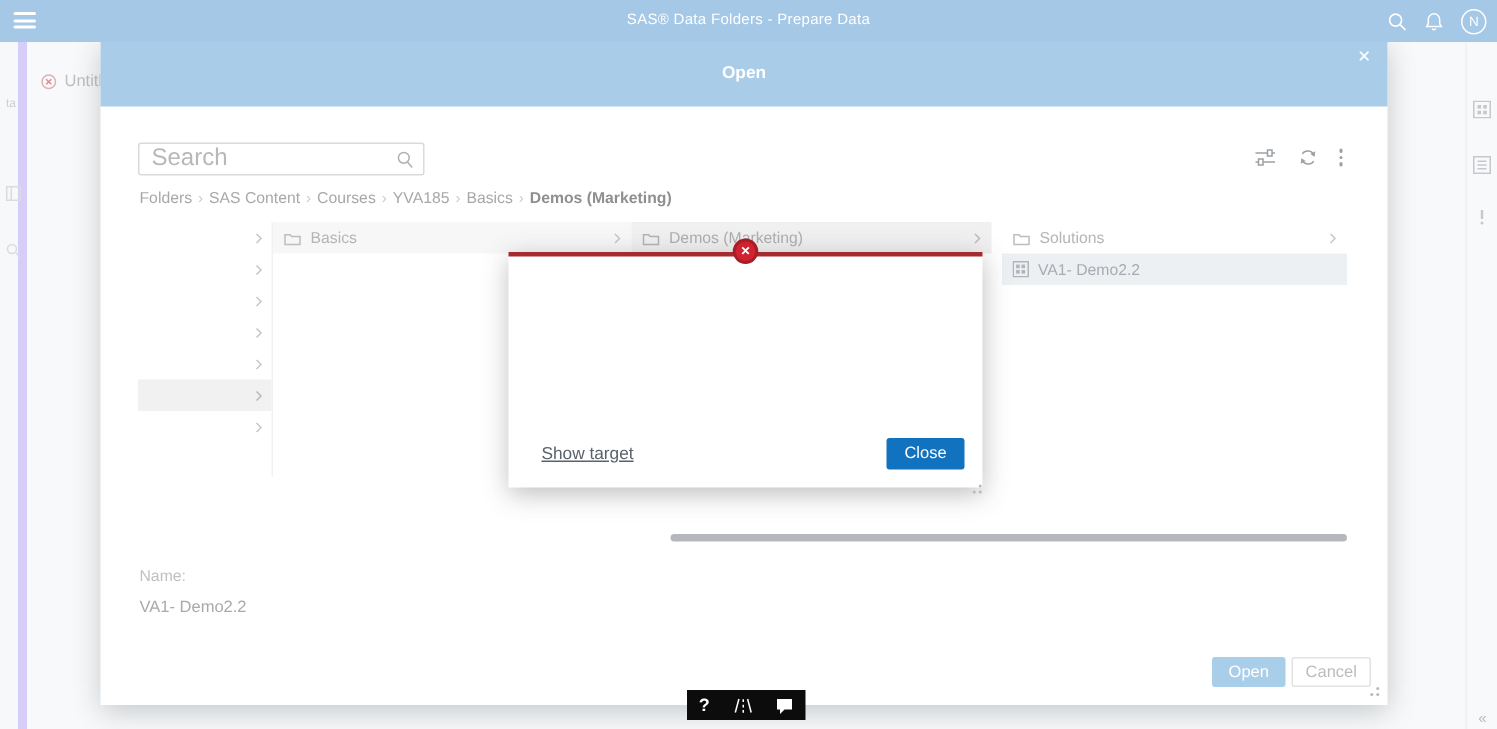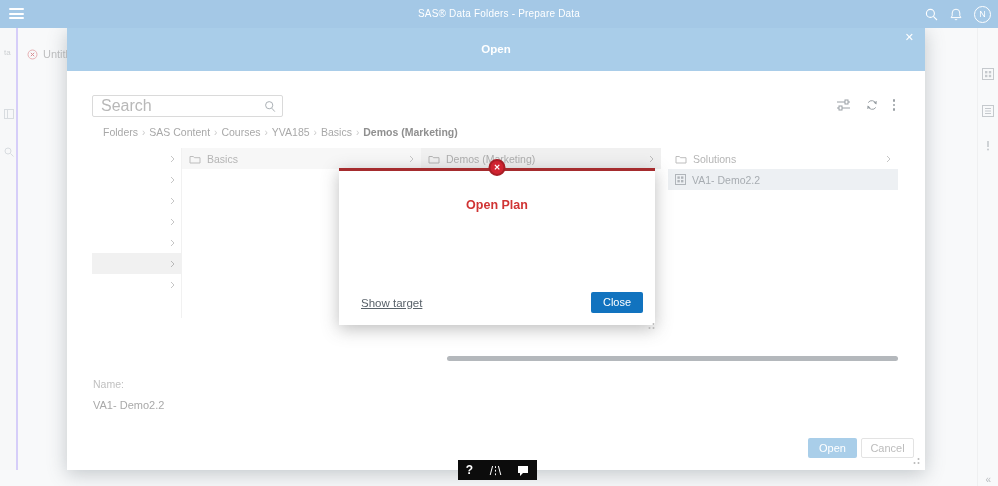--- a/index.html
+++ b/index.html
@@ -13,22 +13,22 @@
   .topbar { position:absolute; left:0; top:0; width:998px; height:28px; background:#a4c8e6; z-index:10; }
   .hamburger { position:absolute; left:9px; top:8px; width:15px; height:12px; cursor:pointer; }
   .hamburger i { display:block; height:2px; background:#fff; margin-bottom:2.5px; border-radius:1px; }
   .topbar-title { position:absolute; left:0; right:0; top:0; height:28px; line-height:28px;
     text-align:center; color:#fff; font-size:10px; letter-spacing:.2px; }
   .topbar-right { position:absolute; right:7px; top:0; height:28px; display:flex; align-items:center; gap:12px; }
   .avatar { width:17px; height:17px; border:1px solid #fff; border-radius:50%; color:#fff;
     font-size:9px; display:flex; align-items:center; justify-content:center; }
 
   
-  .bg-leftstrip { position:absolute; left:0; top:12px; width:18px; height:458px; background:#fdfdfd;
-    border-right:2px solid #c4b5fd; }
+  .bg-leftstrip { position:absolute; left:0; top:28px; width:18px; height:458px; background:#fdfdfd;
+    border-right:6px solid #c4b5fd; }
   .bg-strip-text { position:absolute; left:4px; top:36px; font-size:8px; color:#b4b8bb; }
   .bg-strip-ic { position:absolute; left:4px; }
   .bg-tab { position:absolute; left:27px; top:48px; width:45px; overflow:hidden; display:flex;
     align-items:center; gap:5px; color:#9c9c9c; font-size:11px; white-space:nowrap; }
   .bg-rightstrip { position:absolute; right:0; top:28px; width:21px; height:458px; border-left:1px solid #efefef; }
   .bg-rightstrip .ric { position:absolute; left:4px; }
   .overlay { position:absolute; left:0; top:28px; width:998px; height:458px; background:rgba(238,241,243,.42); }
 
   
   .dialog { position:absolute; left:67px; top:28px; width:858px; height:442px; background:#fff;
@@ -41,21 +41,21 @@
     border:1px solid #dadada; border-radius:2px; background:#fff; }
   .search-box input { width:100%; height:100%; border:none; outline:none; padding:0 24px 0 8px;
     font-size:16px; color:#666; font-family:"Liberation Sans",sans-serif; background:transparent; }
   .search-box input::placeholder { color:#b8b8b8; }
   .search-box svg { position:absolute; right:6px; top:4px; }
 
   .dlg-tools { position:absolute; top:69px; right:30px; display:flex; gap:14px; align-items:center; }
   .dlg-tools > span { cursor:pointer; line-height:0; }
   .kebab i { display:block; width:2.5px; height:2.5px; background:#9aa0a5; border-radius:50%; margin:2px auto; }
 
-  .breadcrumb { position:absolute; left:36px; top:98px; display:flex; gap:4px; align-items:flex-start;
+  .breadcrumb { position:absolute; left:26px; top:98px; display:flex; gap:4px; align-items:flex-start;
     font-size:10.5px; color:#a8a8a8; white-space:nowrap; }
   .bc-sep::before { content:"\203A"; color:#cccccc; font-size:10px; }
   .crumb { cursor:pointer; }
   .crumb.last { font-weight:bold; color:#8f8f8f; cursor:default; }
 
   .columns { position:absolute; left:25px; top:120px; width:810px; height:218px; }
   .col { position:absolute; top:0; }
   .col1 { left:0; width:90px; border-right:1px solid #f1f1f1; height:170px; }
   .lrow { height:21px; position:relative; cursor:pointer; }
   .lrow .chev { position:absolute; right:6px; top:6.5px; line-height:0; }
@@ -350,21 +350,20 @@
             <circle cx="6.5" cy="2" r="1"></circle>
             <circle cx="6.5" cy="6" r="1"></circle>
             <circle cx="2.5" cy="6" r="1"></circle>
           </g>
         </svg>
     </span>
   </div>
 
   <div class="modal">
     <div class="modal-badge">✕</div>
-    <div class="modal-title">Open Plan</div>
     <span class="modal-link">Show target</span>
     <div class="btn modal-close-btn">Close</div>
     <span class="modal-grip">
       <svg width="8" height="8">
           <g fill="#b9b9b9">
             <circle cx="6.5" cy="2" r="1"></circle>
             <circle cx="6.5" cy="6" r="1"></circle>
             <circle cx="2.5" cy="6" r="1"></circle>
           </g>
         </svg>

